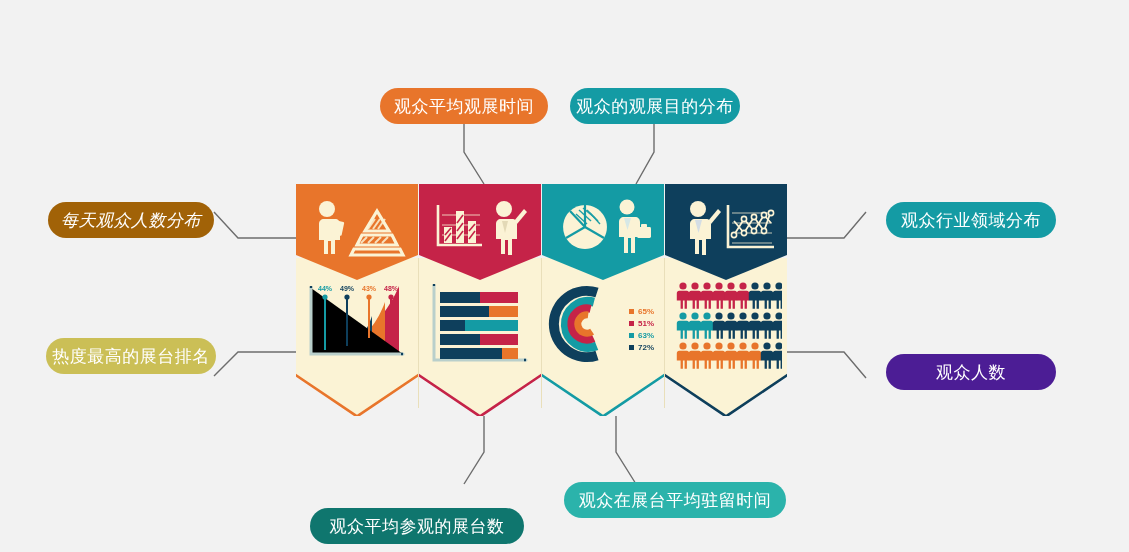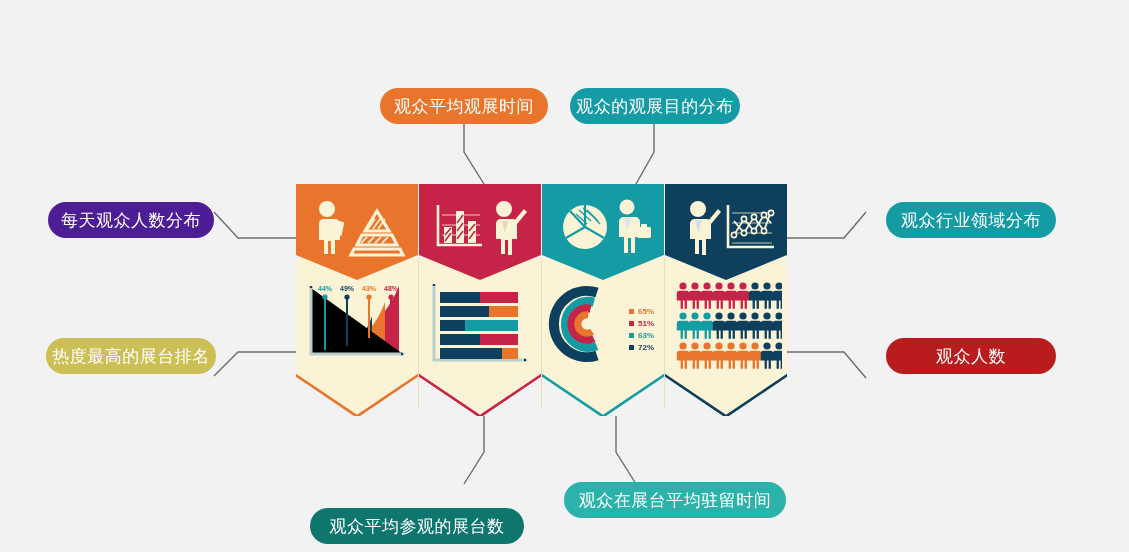--- a/index.html
+++ b/index.html
@@ -95,35 +95,35 @@
     <svg width="40" height="70">
         <path d="M22,0 L22,36 L2,68"></path>
       </svg>
   </div>
   <div class="conn" style="left:612px;top:416px;">
     <svg width="40" height="70">
         <path d="M4,0 L4,36 L24,68"></path>
       </svg>
   </div>
 
-  <div class="pill" style="left:48px;top:202px;width:166px;background:#4c1d95;">每天观众人数分布</div>
+  <div class="pill" style="left:48px;top:202px;width:166px;background:#a16207;font-style:italic;">每天观众人数分布</div>
 
   <div class="pill" style="left:380px;top:88px;width:168px;background:#e8752b;font-family:Liberation Mono, monospace;">观众平均观展时间</div>
 
   <div class="pill" style="left:570px;top:88px;width:170px;background:#149ba4;">观众的观展目的分布</div>
 
   <div class="pill" style="left:886px;top:202px;width:170px;background:#149ba4;">观众行业领域分布</div>
 
   <div class="pill" style="left:46px;top:338px;width:170px;background:#cbbf56;text-align:right;">热度最高的展台排名</div>
 
   <div class="pill" style="left:310px;top:508px;width:214px;background:#0f766e;">观众平均参观的展台数</div>
 
   <div class="pill" style="left:564px;top:482px;width:222px;background:#2bb3ab;">观众在展台平均驻留时间</div>
 
-  <div class="pill" style="left:886px;top:338px;width:170px;background:#b91c1c;">观众人数</div>
+  <div class="pill" style="left:886px;top:354px;width:170px;background:#4c1d95;">观众人数</div>
 
   <div id="panels">
 
     <div class="panel" style="left:0;">
       <div class="bot"></div>
       <div class="botline" style="background:#e8752b;"></div>
       <div class="top" style="background:#e8752b;"></div>
       <div class="sep"></div>
 
       <div class="topicon">

